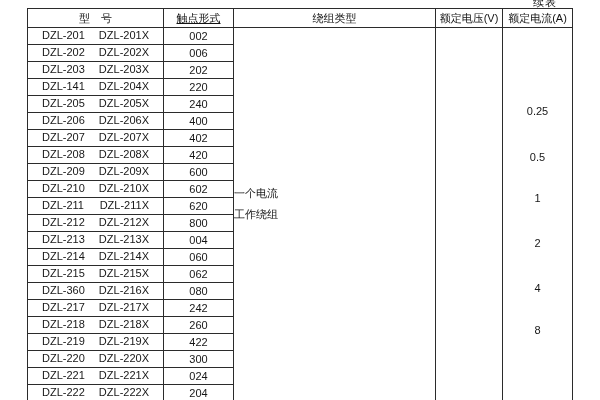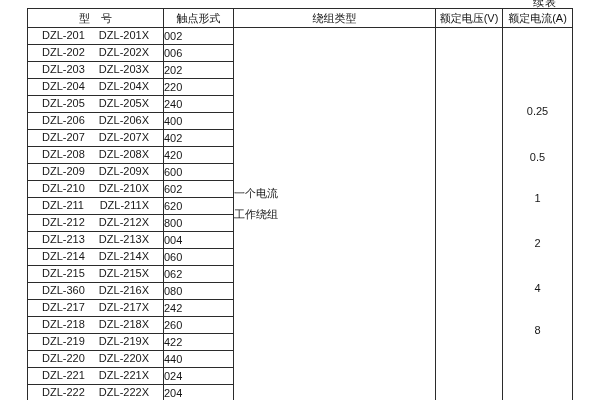--- a/index.html
+++ b/index.html
@@ -44,21 +44,21 @@
     white-space: nowrap;
   }
 
   .hdr {
     text-align: center;
     line-height: 18px;
     font-weight: normal;
     color: #141414;
   }
   .hdr-model    { grid-row: 1; grid-column: 1; }
-  .hdr-contact  { grid-row: 1; grid-column: 2; }
+  .hdr-contact  { grid-row: 1; grid-column: 2; text-decoration: underline; }
   .hdr-winding  { grid-row: 1; grid-column: 3; }
   .hdr-voltage  { grid-row: 1; grid-column: 4; }
   .hdr-current  { grid-row: 1; grid-column: 5; border-right: none; }
 
   .merged {
     border-bottom: none;
     position: relative;
   }
   .winding-cell { grid-row: 2 / 24; grid-column: 3; }
   .voltage-cell { grid-row: 2 / 24; grid-column: 4; }
@@ -84,21 +84,21 @@
   .cv-3 { top: 207px; }
   .cv-4 { top: 252px; }
   .cv-5 { top: 294px; }
 
   .model-cell {
     display: flex;
     justify-content: space-between;
     padding: 0 14px;
     align-items: flex-end;
   }
-  .contact-cell { }
+  .contact-cell { text-align: center; }
 </style>
 </head>
 <body>
 
 <div class="page">
 
   <div class="continued-label">续表</div>
 
   <div class="tbl">
 
@@ -138,21 +138,21 @@
       </div>
       <div class="cell contact-cell">006</div>
 
       <div class="cell model-cell">
         <span>DZL-203</span>
         <span>DZL-203X</span>
       </div>
       <div class="cell contact-cell">202</div>
 
       <div class="cell model-cell">
-        <span>DZL-204</span>
+        <span>DZL-141</span>
         <span>DZL-204X</span>
       </div>
       <div class="cell contact-cell">220</div>
 
       <div class="cell model-cell">
         <span>DZL-205</span>
         <span>DZL-205X</span>
       </div>
       <div class="cell contact-cell">240</div>
 
@@ -237,21 +237,21 @@
       <div class="cell model-cell">
         <span>DZL-219</span>
         <span>DZL-219X</span>
       </div>
       <div class="cell contact-cell">422</div>
 
       <div class="cell model-cell">
         <span>DZL-220</span>
         <span>DZL-220X</span>
       </div>
-      <div class="cell contact-cell">440</div>
+      <div class="cell contact-cell">300</div>
 
       <div class="cell model-cell">
         <span>DZL-221</span>
         <span>DZL-221X</span>
       </div>
       <div class="cell contact-cell">024</div>
 
       <div class="cell model-cell">
         <span>DZL-222</span>
         <span>DZL-222X</span>

